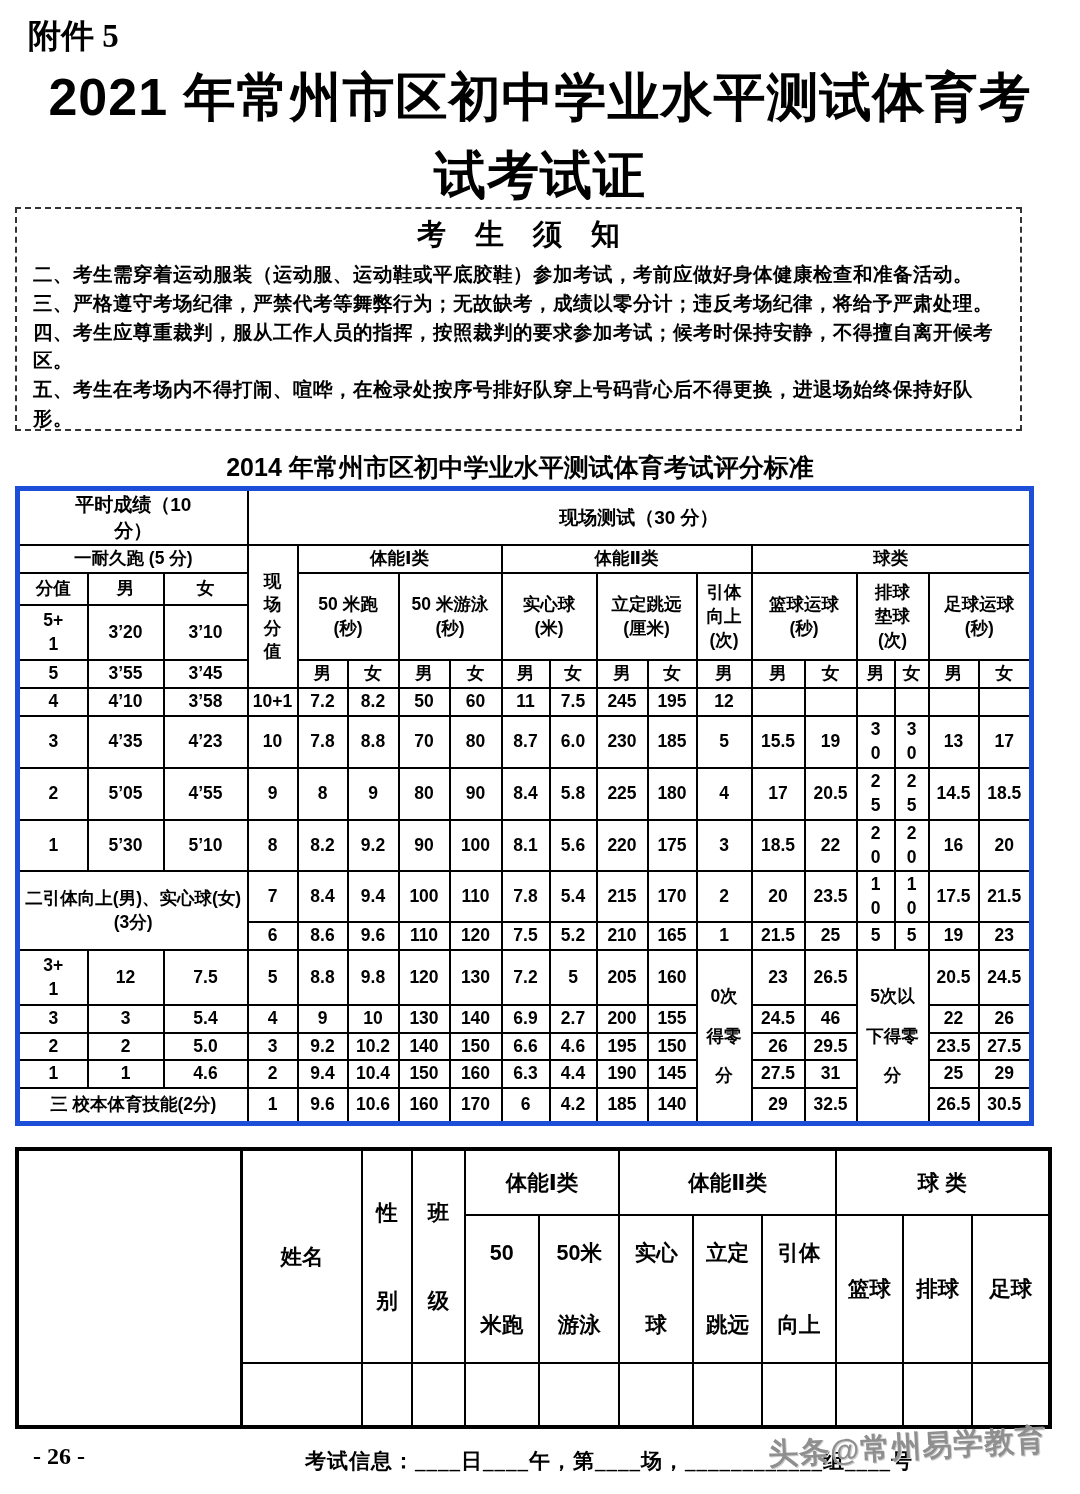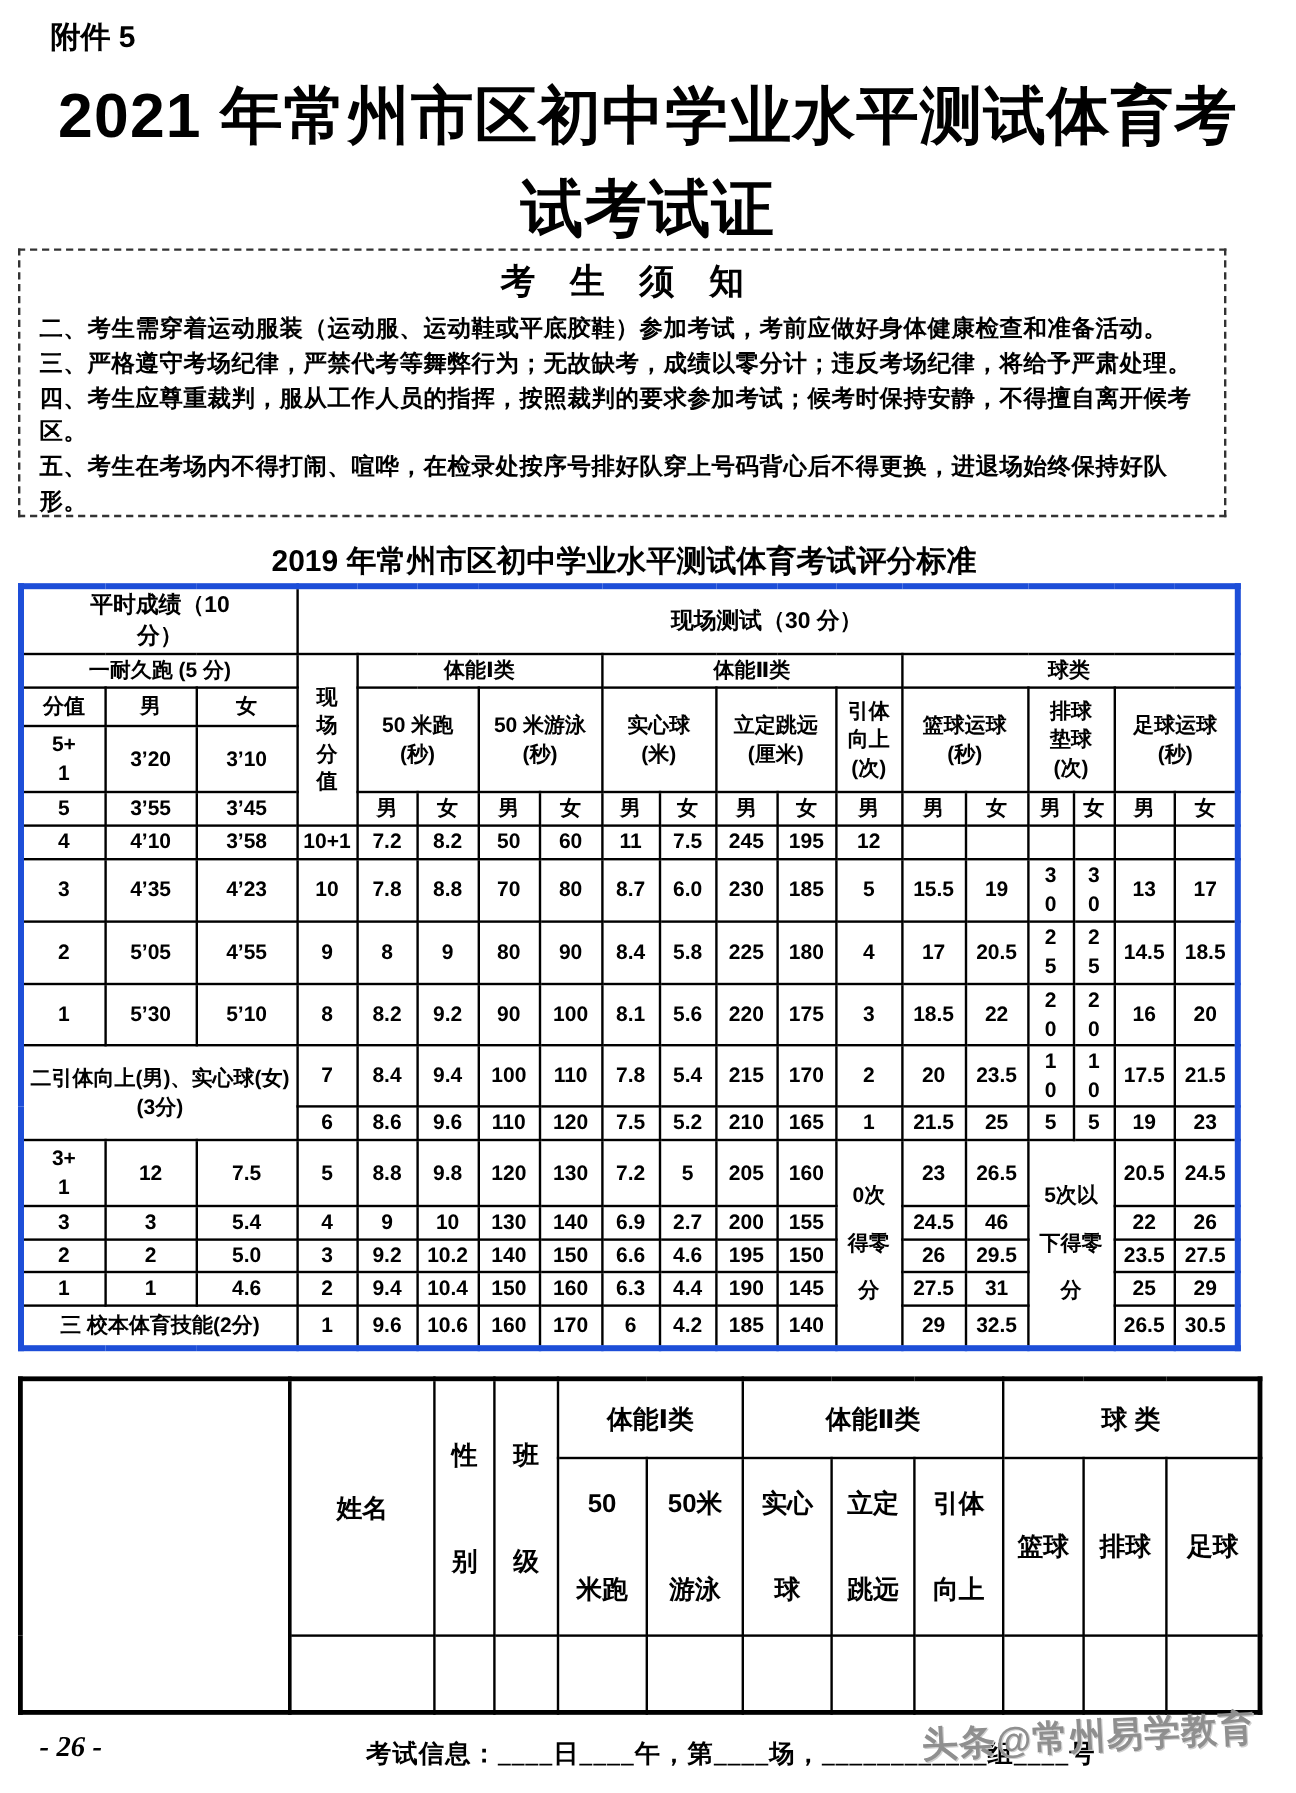--- a/index.html
+++ b/index.html
@@ -1,21 +1,21 @@
 <!DOCTYPE html>
 <html><head>
 <meta charset="utf-8">
 <style>
   html,body{margin:0;padding:0;}
   body{
     width:1080px;height:1494px;background:#fff;color:#000;position:relative;
     font-family:"Liberation Sans","DejaVu Sans",sans-serif;font-weight:bold;
     -webkit-font-smoothing:antialiased;overflow:hidden;
   }
-  .attachment{position:absolute;left:42px;top:14px;font-size:25px;}
+  .attachment{position:absolute;left:28px;top:14px;font-size:33px;font-family:Liberation Serif, serif;}
   .main-title{position:absolute;left:40px;top:58px;width:1000px;text-align:center;
     font-size:52px;line-height:1.5;letter-spacing:1px;}
   .notice-box{position:absolute;left:15px;top:207px;width:1007px;height:224px;
     border:2px dashed #333;box-sizing:border-box;padding:4px 16px 0 16px;background:#fff;}
   .notice-title{text-align:center;font-size:29px;margin:2px 0 5px 0;}
   .notice-item{font-size:19.5px;line-height:28.8px;margin:0;letter-spacing:0.5px;}
   .standards-title{position:absolute;left:0;top:451px;width:1040px;text-align:center;font-size:25px;}
   table{border-collapse:collapse;table-layout:fixed;background:#fff;}
   td{border:2px solid #000;text-align:center;vertical-align:middle;
      white-space:pre-line;padding:1px 1px;overflow:hidden;}
@@ -41,42 +41,42 @@
   .score-table td.spread{line-height:2.25;}
   .form-table{position:absolute;left:15px;top:1147px;width:1037px;border:4px solid #000;}
   .form-table td{font-size:21.5px;}
   .form-table tr:nth-child(1){height:66px}
   .form-table tr:nth-child(2){height:133px}
   .form-table tr:nth-child(3){height:64px}
   .form-table tr:nth-child(2) td{line-height:72px;}
   .form-table td.vspread{line-height:88px;}
   .form-table td.blank{border-right:3px solid #000;}
   .footer{position:absolute;left:0;top:1425px;width:1080px;height:69px;}
-  .page-number{position:absolute;left:33px;top:18px;font-size:24px;font-family:"Liberation Serif","DejaVu Serif",serif;font-style:italic;}
+  .page-number{position:absolute;left:33px;top:18px;font-size:24px;font-family:"Liberation Serif","DejaVu Serif",serif;}
   .exam-info{position:absolute;left:305px;top:22px;font-size:21px;letter-spacing:1px;
     font-family:"Liberation Serif","DejaVu Serif",serif;}
   .watermark{position:absolute;left:768px;top:2px;font-size:30px;color:#8f8f8f;
     letter-spacing:1px;transform:rotate(-3deg);text-shadow:1px 1px 0 #cfcfcf;white-space:nowrap;}
 </style>
 </head>
 <body>
 
 <div class="attachment">附件 5</div>
 
 <div class="main-title">2021 年常州市区初中学业水平测试体育考试考试证</div>
 
 <div class="notice-box">
   <div class="notice-title">考　生　须　知</div>
   <p class="notice-item">二、考生需穿着运动服装（运动服、运动鞋或平底胶鞋）参加考试，考前应做好身体健康检查和准备活动。</p>
   <p class="notice-item">三、严格遵守考场纪律，严禁代考等舞弊行为；无故缺考，成绩以零分计；违反考场纪律，将给予严肃处理。</p>
   <p class="notice-item">四、考生应尊重裁判，服从工作人员的指挥，按照裁判的要求参加考试；候考时保持安静，不得擅自离开候考区。</p>
   <p class="notice-item">五、考生在考场内不得打闹、喧哗，在检录处按序号排好队穿上号码背心后不得更换，进退场始终保持好队形。</p>
 </div>
 
-<div class="standards-title">2019 年常州市区初中学业水平测试体育考试评分标准</div>
+<div class="standards-title">2014 年常州市区初中学业水平测试体育考试评分标准</div>
 
 <table class="score-table">
   <colgroup>
     <col style="width:70px">
       <col style="width:76px">
       <col style="width:84px">
     <col style="width:50px">
     <col style="width:50px">
       <col style="width:51px">
       <col style="width:51px">

